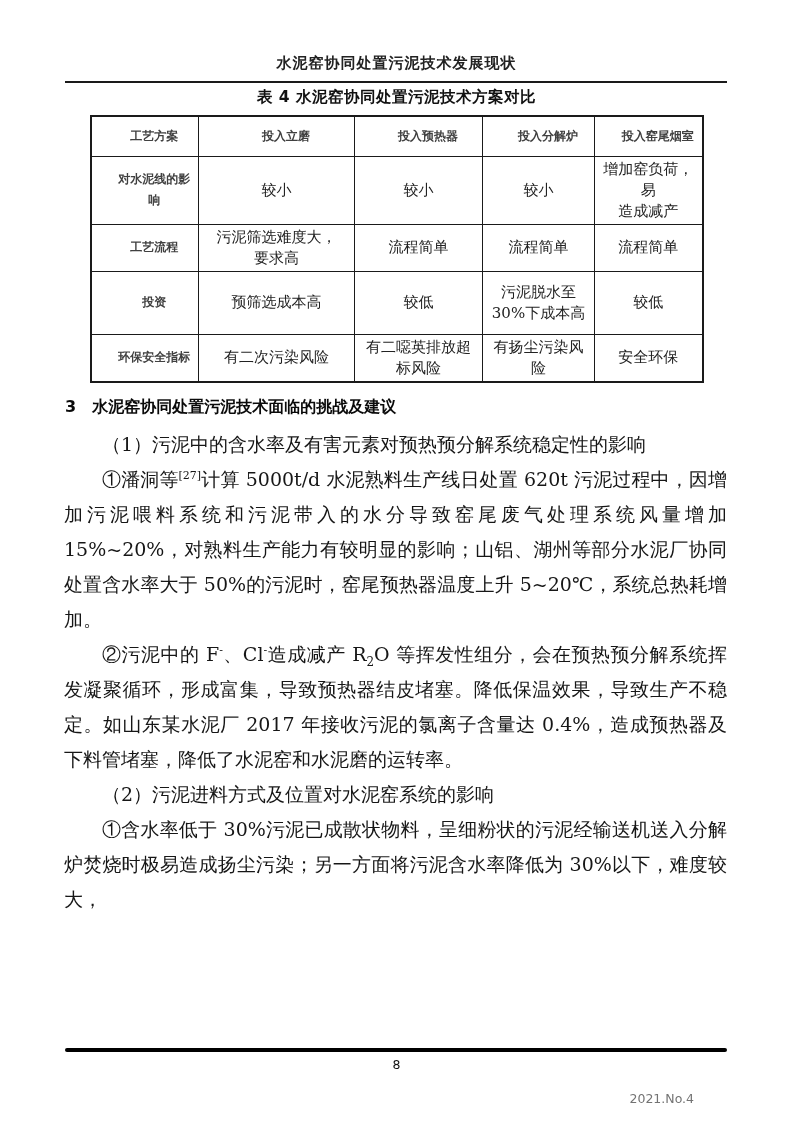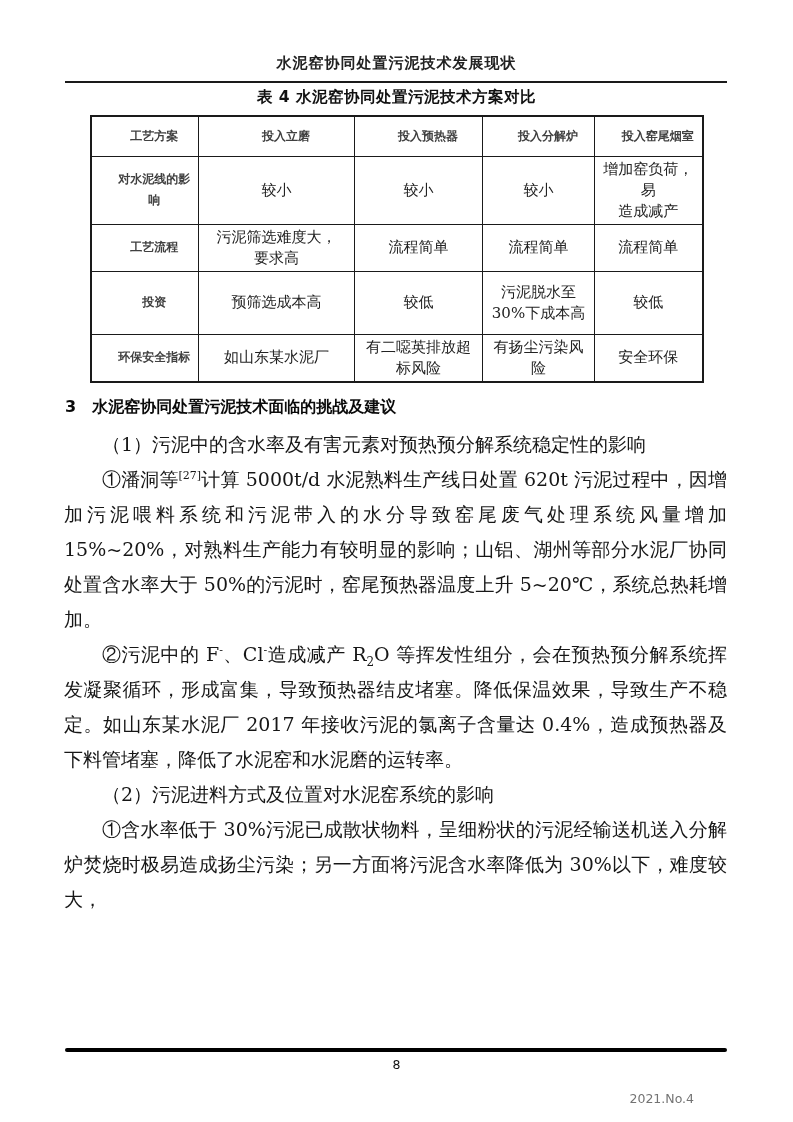--- a/index.html
+++ b/index.html
@@ -167,21 +167,21 @@
         <tr>
           <th>投资</th>
           <td>预筛选成本高</td>
           <td>较低</td>
           <td>污泥脱水至
 30%下成本高</td>
           <td>较低</td>
         </tr>
         <tr>
           <th>环保安全指标</th>
-          <td>如山东某水泥厂</td>
+          <td>有二次污染风险</td>
           <td>有二噁英排放超
 标风险</td>
           <td>有扬尘污染风
 险</td>
           <td>安全环保</td>
         </tr>
       </tbody>
   </table>
 
   <div class="section-heading">3　水泥窑协同处置污泥技术面临的挑战及建议</div>

